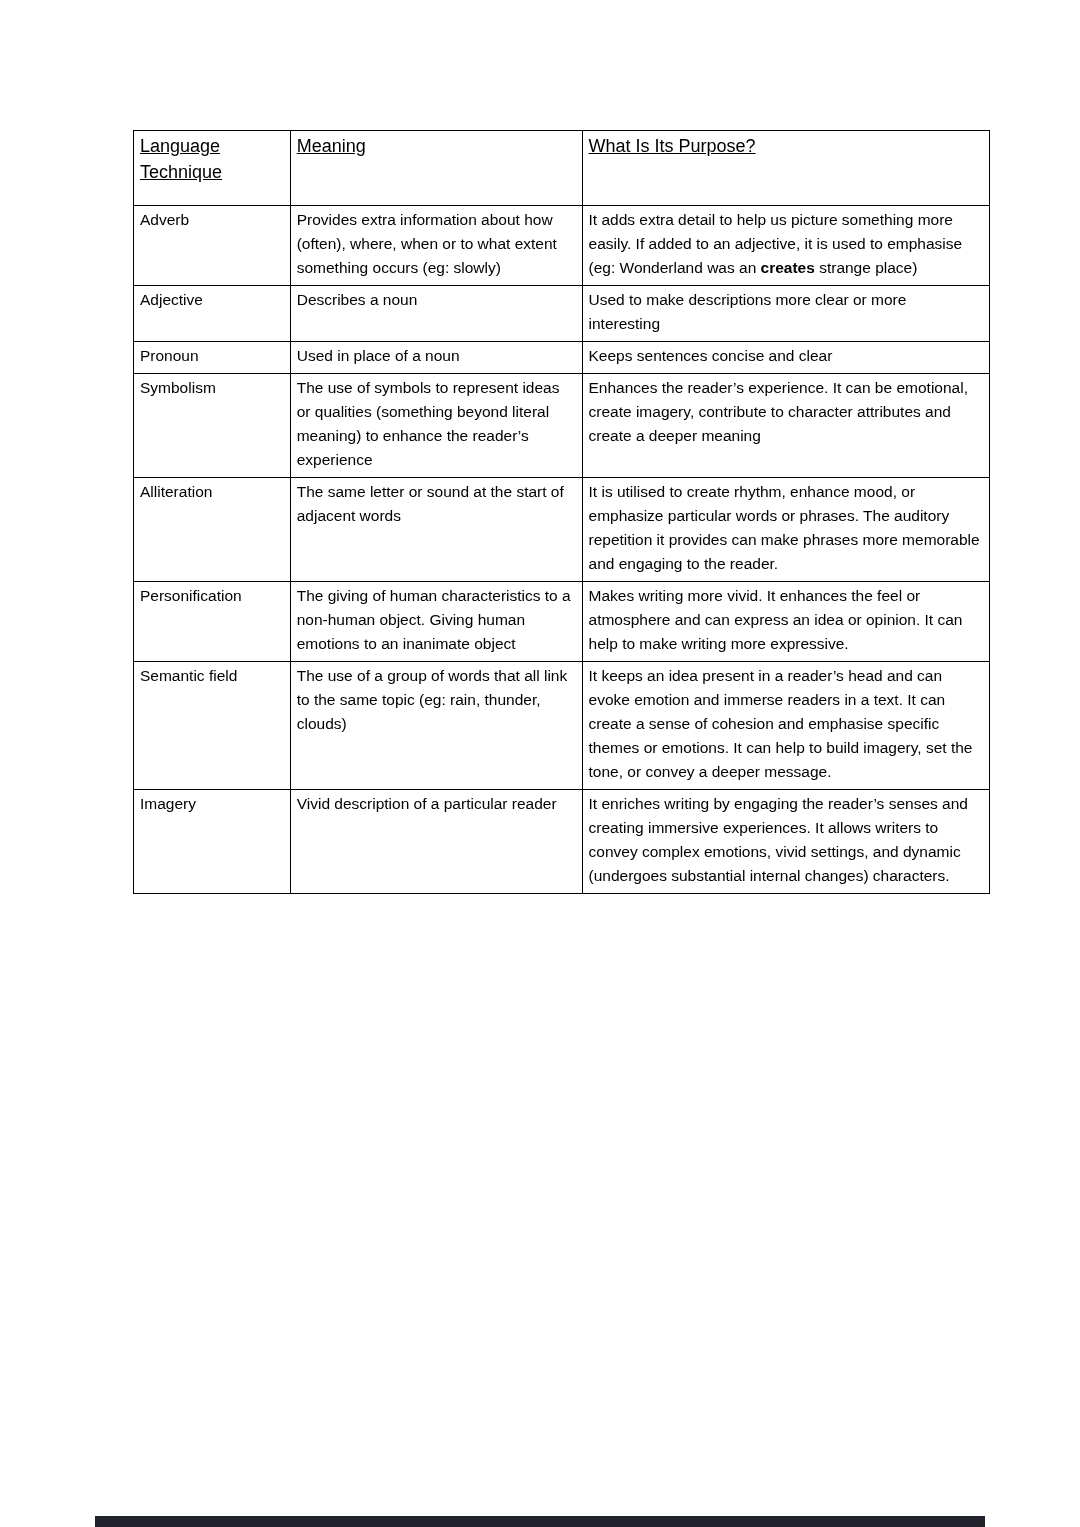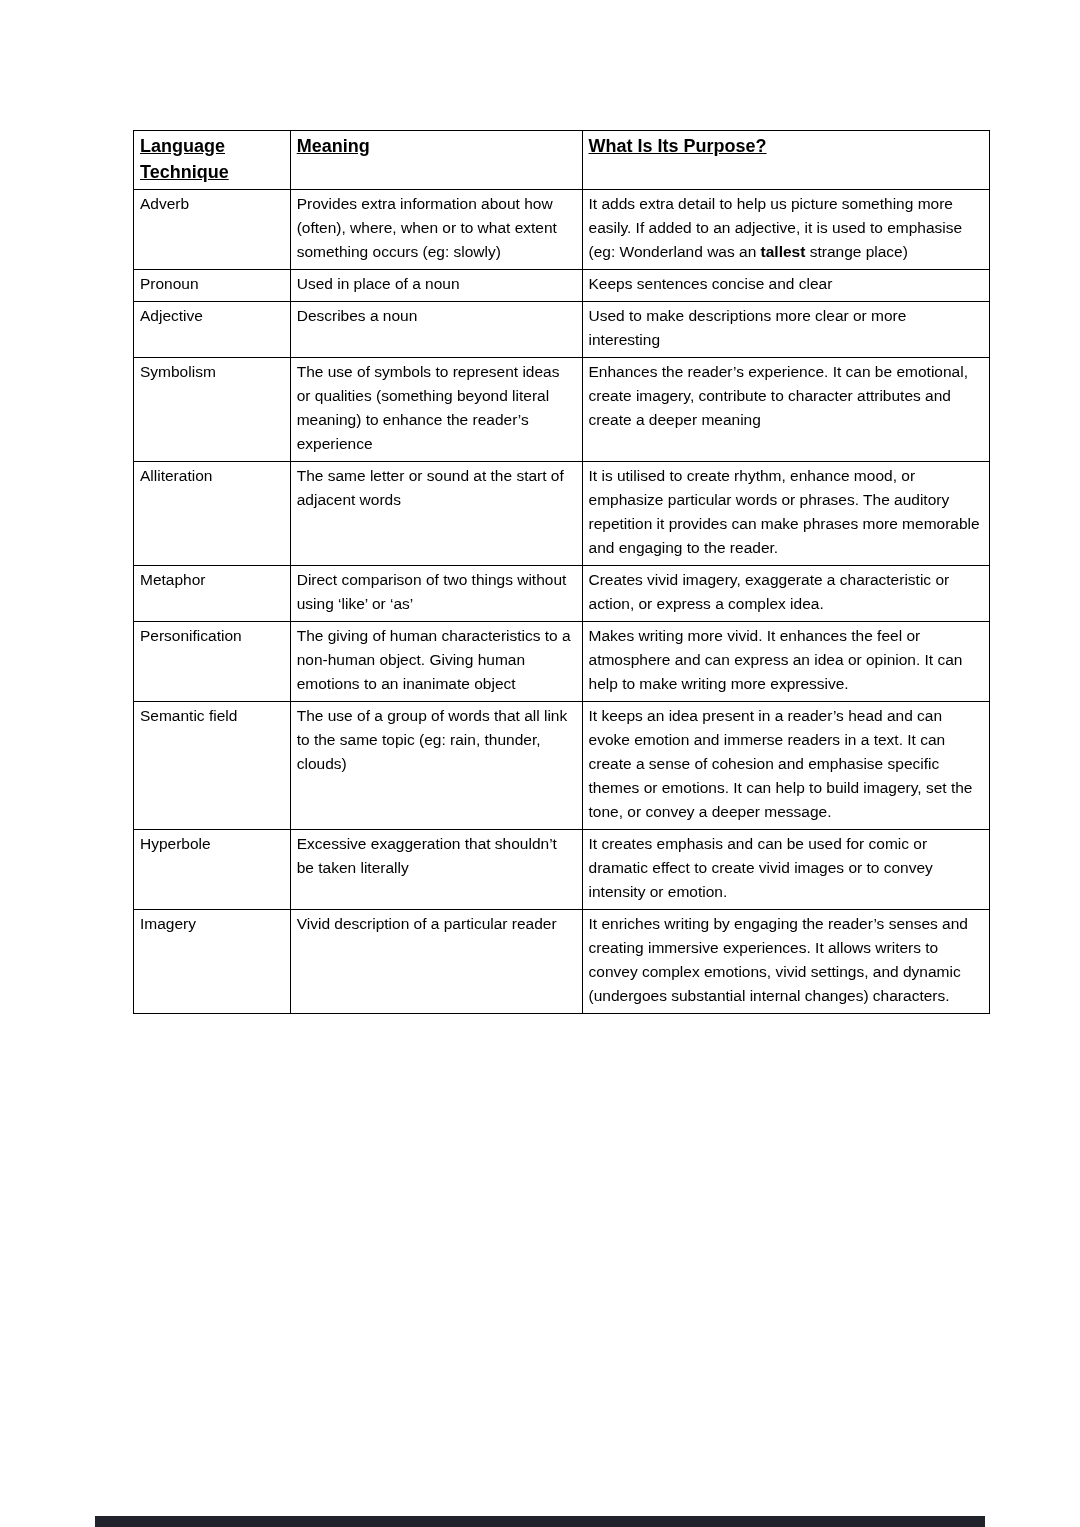--- a/index.html
+++ b/index.html
@@ -29,24 +29,24 @@
   }
   .doc-table th,
   .doc-table td {
     border: 1px solid #000000;
     vertical-align: top;
     text-align: left;
     padding: 2px 9px 5px 6px;
     word-wrap: break-word;
   }
   .doc-table th {
-    font-weight: bold;
+    font-weight: normal;
     font-size: 18px;
     line-height: 26px;
-    padding-bottom: 4px;
+    padding-bottom: 20px;
     margin-top: 12px;
   }
   .hdr-underline {
     text-decoration: underline;
   }
   .col-technique { width: 145px; }
   .col-meaning   { width: 270px; }
   .col-purpose   { width: 377px; }
 
   .bottom-bar {
@@ -78,72 +78,62 @@
         </th>
         <th class="col-purpose">
           <span class="hdr-underline">What Is Its Purpose?</span>
         </th>
       </tr>
     </thead>
     <tbody>
   <tr>
     <td>Adverb</td>
     <td>Provides extra information about how (often), where, when or to what extent something occurs (eg: slowly)</td>
-    <td>It adds extra detail to help us picture something more easily. If added to an adjective, it is used to emphasise (eg: Wonderland was an <b>tallest</b> strange place)</td>
+    <td>It adds extra detail to help us picture something more easily. If added to an adjective, it is used to emphasise (eg: Wonderland was an <b>creates</b> strange place)</td>
+  </tr>
+
+  <tr>
+    <td>Adjective</td>
+    <td>Describes a noun</td>
+    <td>Used to make descriptions more clear or more interesting</td>
   </tr>
 
   <tr>
     <td>Pronoun</td>
     <td>Used in place of a noun</td>
     <td>Keeps sentences concise and clear</td>
-  </tr>
-
-  <tr>
-    <td>Adjective</td>
-    <td>Describes a noun</td>
-    <td>Used to make descriptions more clear or more interesting</td>
   </tr>
 
 
   <tr>
     <td>Symbolism</td>
     <td>The use of symbols to represent ideas or qualities (something beyond literal meaning) to enhance the reader’s experience</td>
     <td>Enhances the reader’s experience. It can be emotional, create imagery, contribute to character attributes and create a deeper meaning</td>
   </tr>
 
   <tr>
     <td>Alliteration</td>
     <td>The same letter or sound at the start of adjacent words</td>
     <td>It is utilised to create rhythm, enhance mood, or emphasize particular words or phrases. The auditory repetition it provides can make phrases more memorable and engaging to the reader.</td>
   </tr>
 
-  <tr>
-    <td>Metaphor</td>
-    <td>Direct comparison of two things without using ‘like’ or ‘as’</td>
-    <td>Creates vivid imagery, exaggerate a characteristic or action, or express a complex idea.</td>
-  </tr>
 
 
   <tr>
     <td>Personification</td>
     <td>The giving of human characteristics to a non-human object. Giving human emotions to an inanimate object</td>
     <td>Makes writing more vivid. It enhances the feel or atmosphere and can express an idea or opinion. It can help to make writing more expressive.</td>
   </tr>
 
   <tr>
     <td>Semantic field</td>
     <td>The use of a group of words that all link to the same topic (eg: rain, thunder, clouds)</td>
     <td>It keeps an idea present in a reader’s head and can evoke emotion and immerse readers in a text. It can create a sense of cohesion and emphasise specific themes or emotions. It can help to build imagery, set the tone, or convey a deeper message.</td>
   </tr>
 
-  <tr>
-    <td>Hyperbole</td>
-    <td>Excessive exaggeration that shouldn’t be taken literally</td>
-    <td>It creates emphasis and can be used for comic or dramatic effect to create vivid images or to convey intensity or emotion.</td>
-  </tr>
 
   <tr>
     <td>Imagery</td>
     <td>Vivid description of a particular reader</td>
     <td>It enriches writing by engaging the reader’s senses and creating immersive experiences. It allows writers to convey complex emotions, vivid settings, and dynamic (undergoes substantial internal changes) characters.</td>
   </tr>
 </tbody>
   </table>
 
   <div class="bottom-bar" style="background: rgb(32, 34, 44);"></div>

